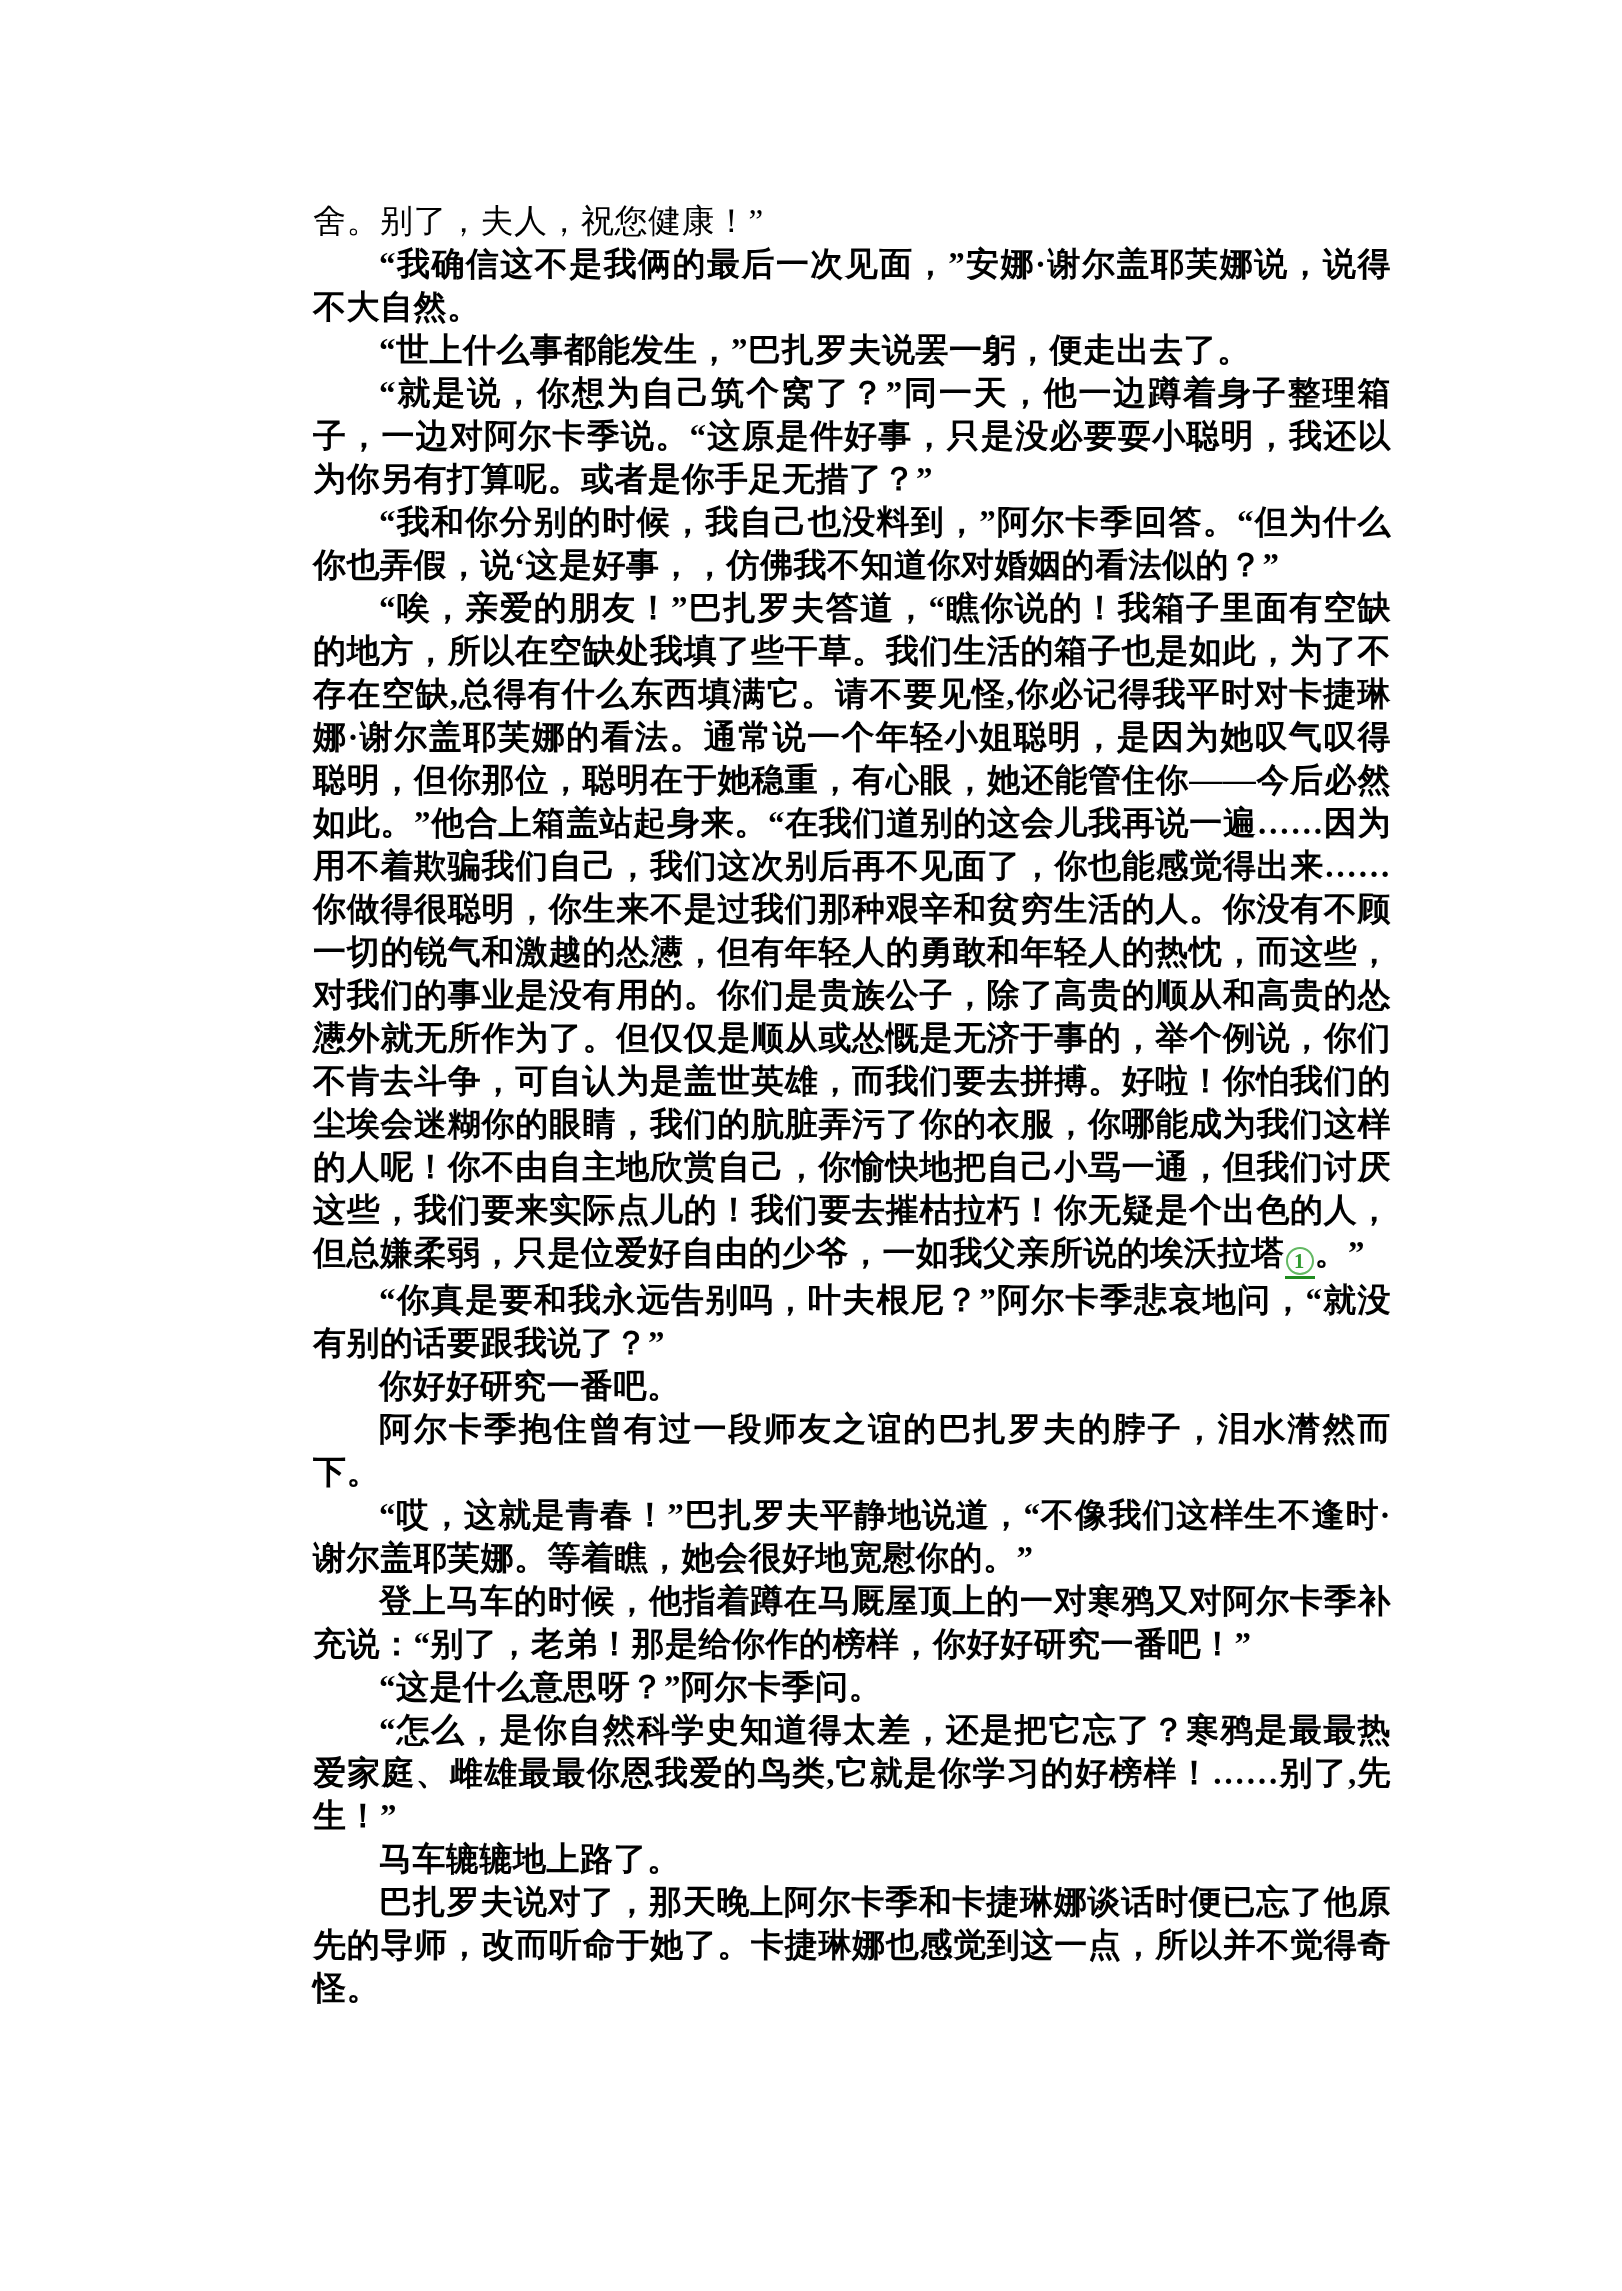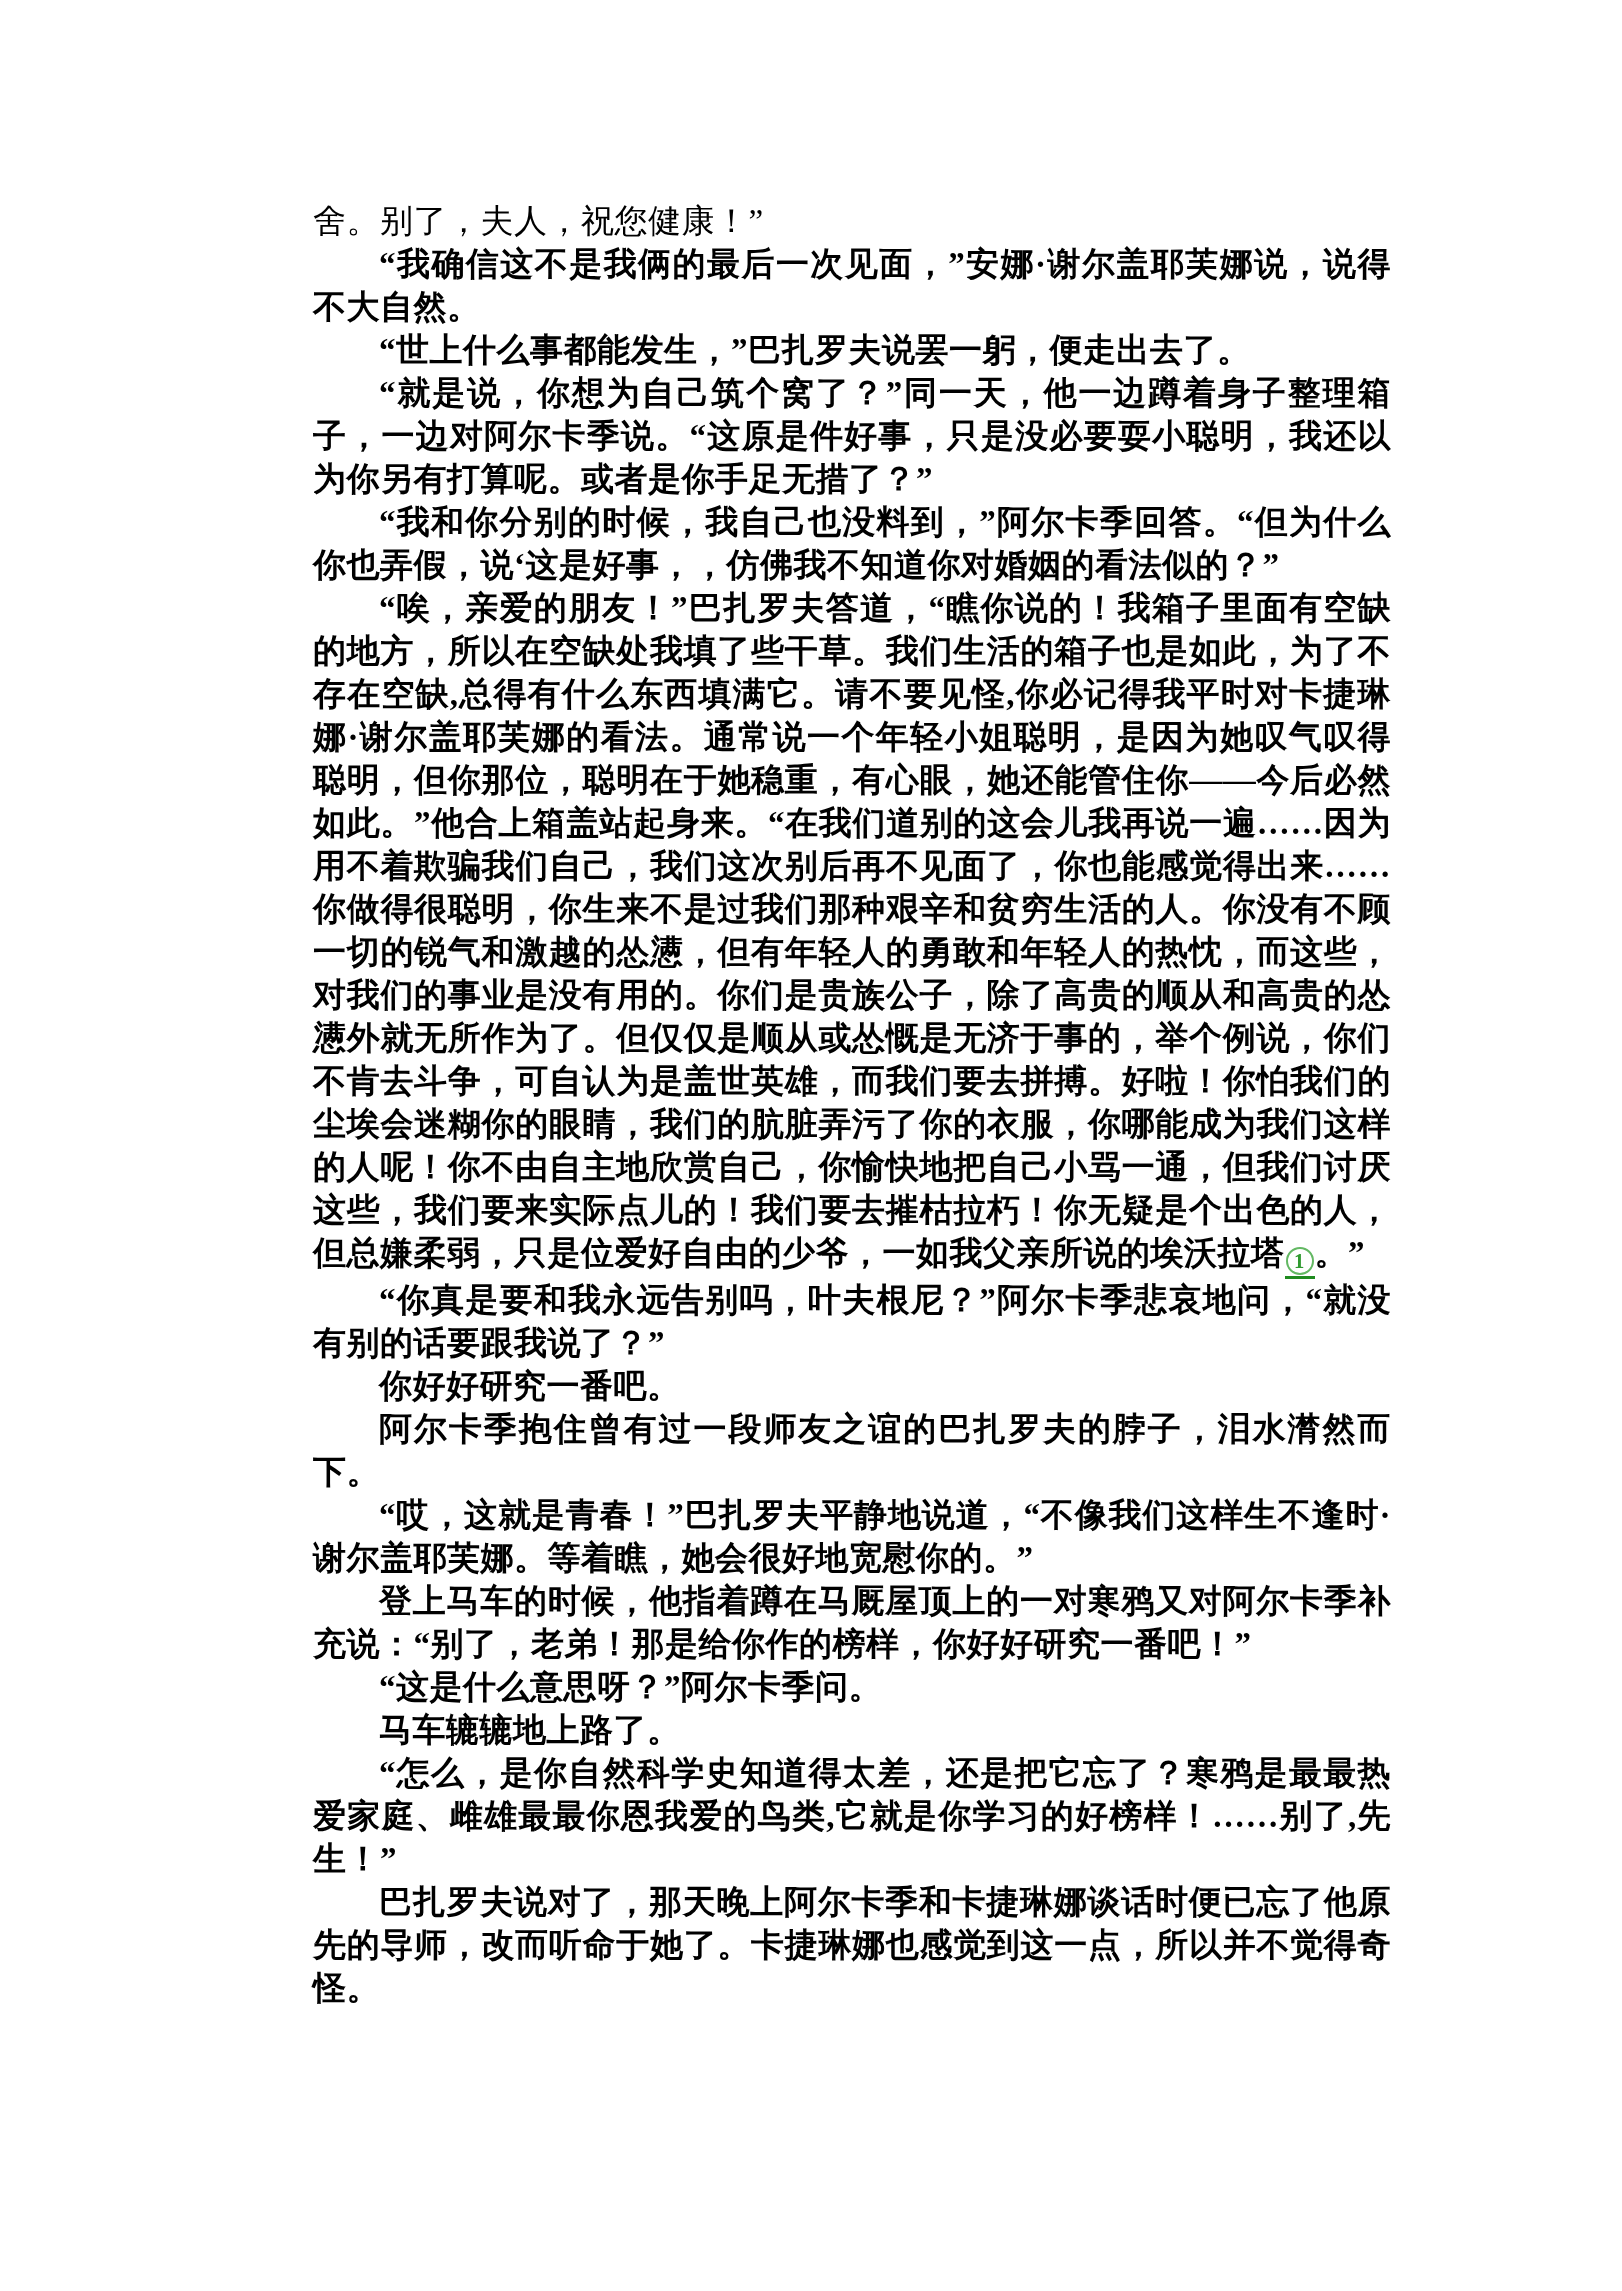--- a/index.html
+++ b/index.html
@@ -60,18 +60,18 @@
     <p class="para indent">“世上什么事都能发生，”巴扎罗夫说罢一躬，便走出去了。</p>
     <p class="para indent">“就是说，你想为自己筑个窝了？”同一天，他一边蹲着身子整理箱子，一边对阿尔卡季说。“这原是件好事，只是没必要耍小聪明，我还以为你另有打算呢。或者是你手足无措了？”</p>
     <p class="para indent">“我和你分别的时候，我自己也没料到，”阿尔卡季回答。“但为什么你也弄假，说‘这是好事，，仿佛我不知道你对婚姻的看法似的？”</p>
     <p class="para indent"><span>“唉，亲爱的朋友！”巴扎罗夫答道，“瞧你说的！我箱子里面有空缺的地方，所以在空缺处我填了些干草。我们生活的箱子也是如此，为了不存在空缺,总得有什么东西填满它。请不要见怪,你必记得我平时对卡捷琳娜·谢尔盖耶芙娜的看法。通常说一个年轻小姐聪明，是因为她叹气叹得聪明，但你那位，聪明在于她稳重，有心眼，她还能管住你——今后必然如此。”他合上箱盖站起身来。“在我们道别的这会儿我再说一遍……因为用不着欺骗我们自己，我们这次别后再不见面了，你也能感觉得出来……你做得很聪明，你生来不是过我们那种艰辛和贫穷生活的人。你没有不顾一切的锐气和激越的怂懑，但有年轻人的勇敢和年轻人的热忱，而这些，对我们的事业是没有用的。你们是贵族公子，除了高贵的顺从和高贵的怂懑外就无所作为了。但仅仅是顺从或怂慨是无济于事的，举个例说，你们不肯去斗争，可自认为是盖世英雄，而我们要去拼搏。好啦！你怕我们的尘埃会迷糊你的眼睛，我们的肮脏弄污了你的衣服，你哪能成为我们这样的人呢！你不由自主地欣赏自己，你愉快地把自己小骂一通，但我们讨厌这些，我们要来实际点儿的！我们要去摧枯拉朽！你无疑是个出色的人，但总嫌柔弱，只是位爱好自由的少爷，一如我父亲所说的埃沃拉塔</span><span class="fnref" style="border-bottom-color: rgb(31, 139, 31);"><span class="fncircle" style="color: rgb(47, 154, 47); border-color: rgb(99, 184, 99);">1</span></span><span>。”</span></p>
     <p class="para indent">“你真是要和我永远告别吗，叶夫根尼？”阿尔卡季悲哀地问，“就没有别的话要跟我说了？”</p>
     <p class="para indent">你好好研究一番吧。</p>
     <p class="para indent">阿尔卡季抱住曾有过一段师友之谊的巴扎罗夫的脖子，泪水潸然而下。</p>
     <p class="para indent">“哎，这就是青春！”巴扎罗夫平静地说道，“不像我们这样生不逢时·谢尔盖耶芙娜。等着瞧，她会很好地宽慰你的。”</p>
     <p class="para indent">登上马车的时候，他指着蹲在马厩屋顶上的一对寒鸦又对阿尔卡季补充说：“别了，老弟！那是给你作的榜样，你好好研究一番吧！”</p>
     <p class="para indent">“这是什么意思呀？”阿尔卡季问。</p>
+    <p class="para indent">“怎么，是你自然科学史知道得太差，还是把它忘了？寒鸦是最最热爱家庭、雌雄最最你恩我爱的鸟类,它就是你学习的好榜样！……别了,先生！”</p>
     <p class="para indent">马车辘辘地上路了。</p>
-    <p class="para indent">“怎么，是你自然科学史知道得太差，还是把它忘了？寒鸦是最最热爱家庭、雌雄最最你恩我爱的鸟类,它就是你学习的好榜样！……别了,先生！”</p>
     <p class="para indent">巴扎罗夫说对了，那天晚上阿尔卡季和卡捷琳娜谈话时便已忘了他原先的导师，改而听命于她了。卡捷琳娜也感觉到这一点，所以并不觉得奇怪。</p>
   </div>
 </div>
 
 
 </body></html>

